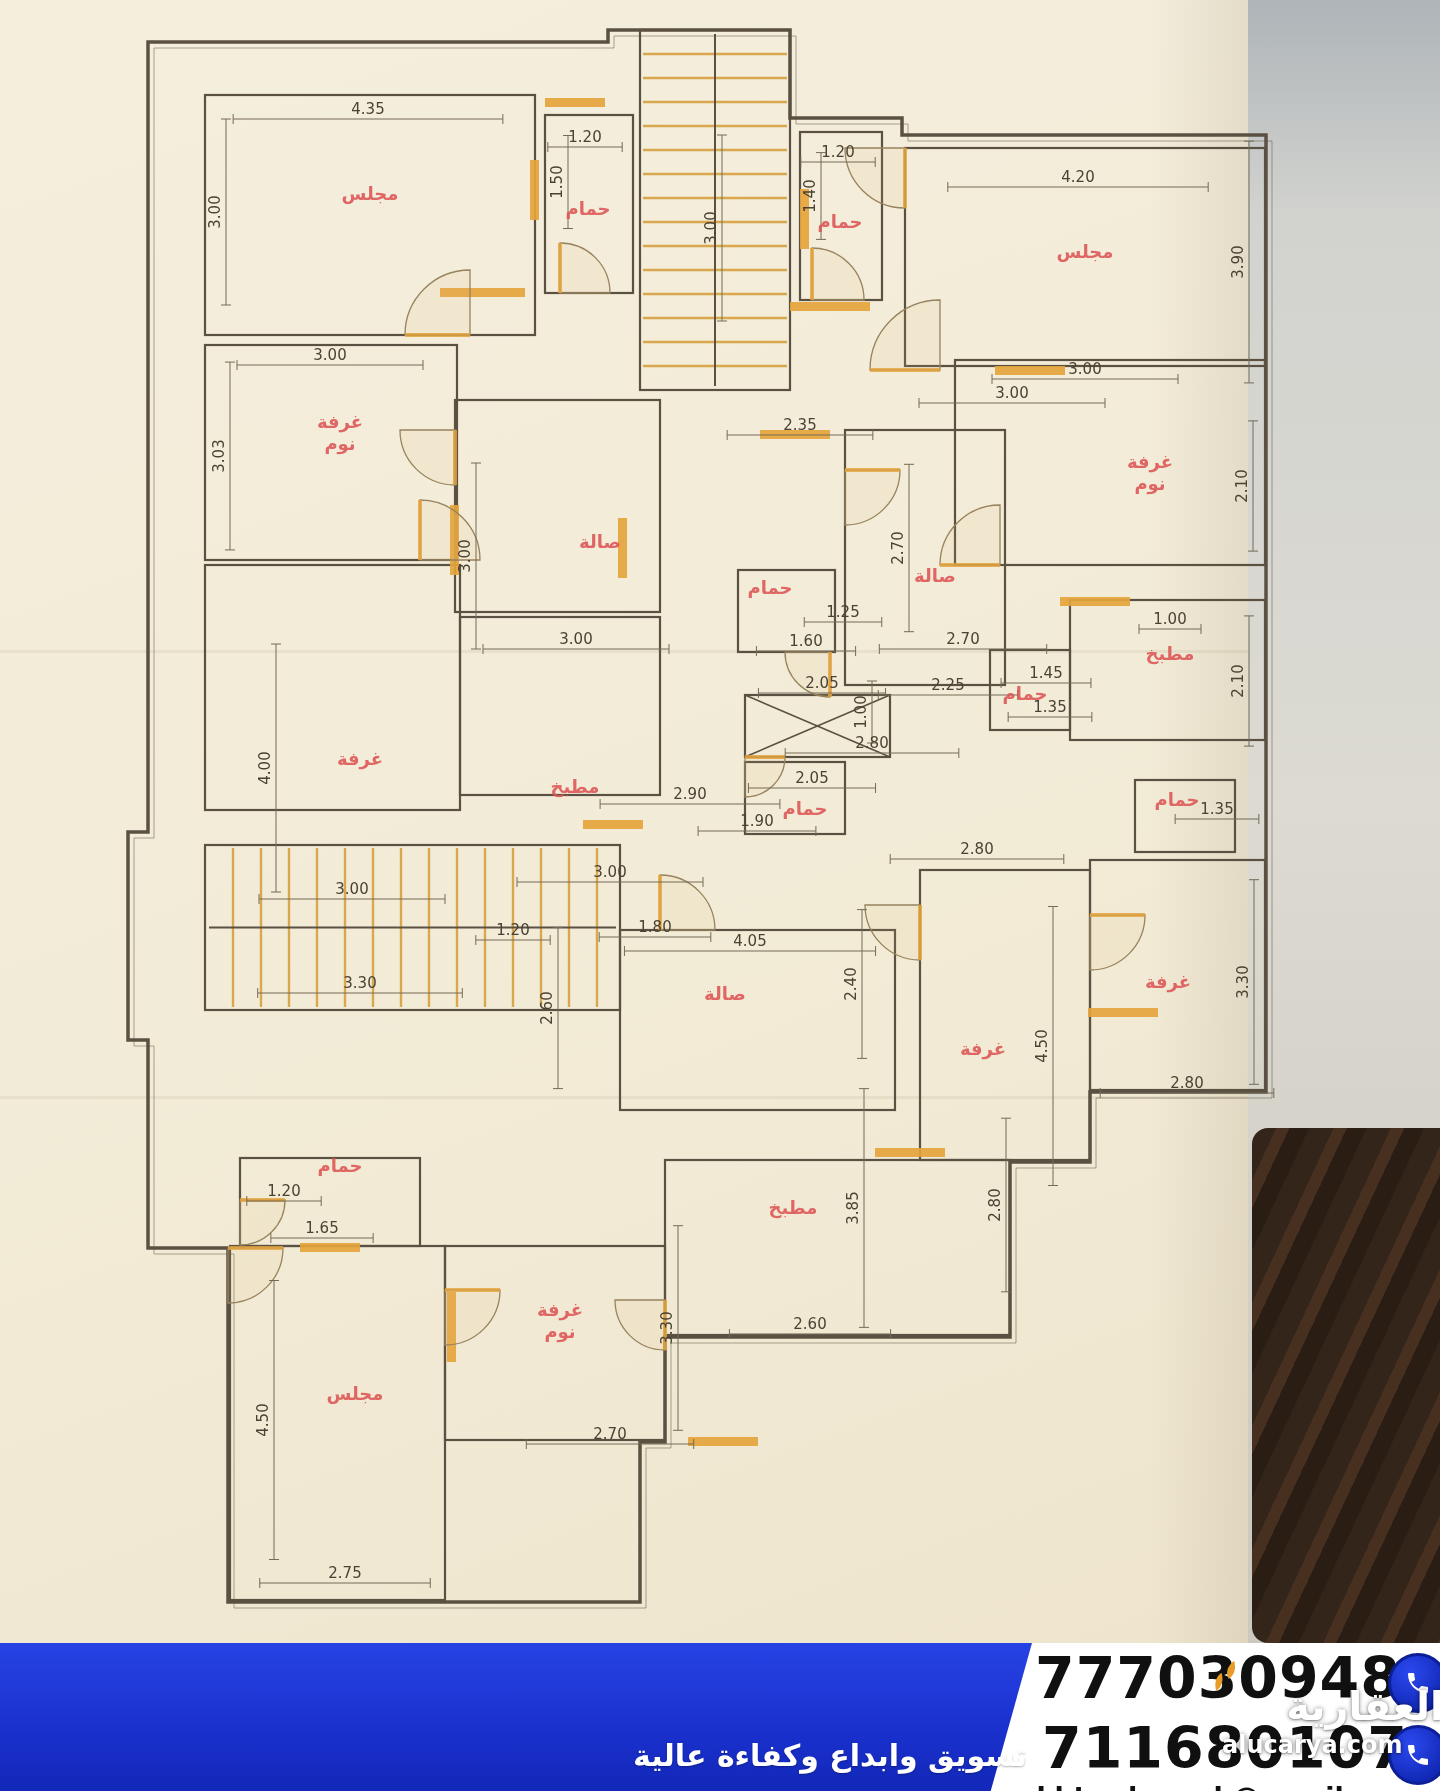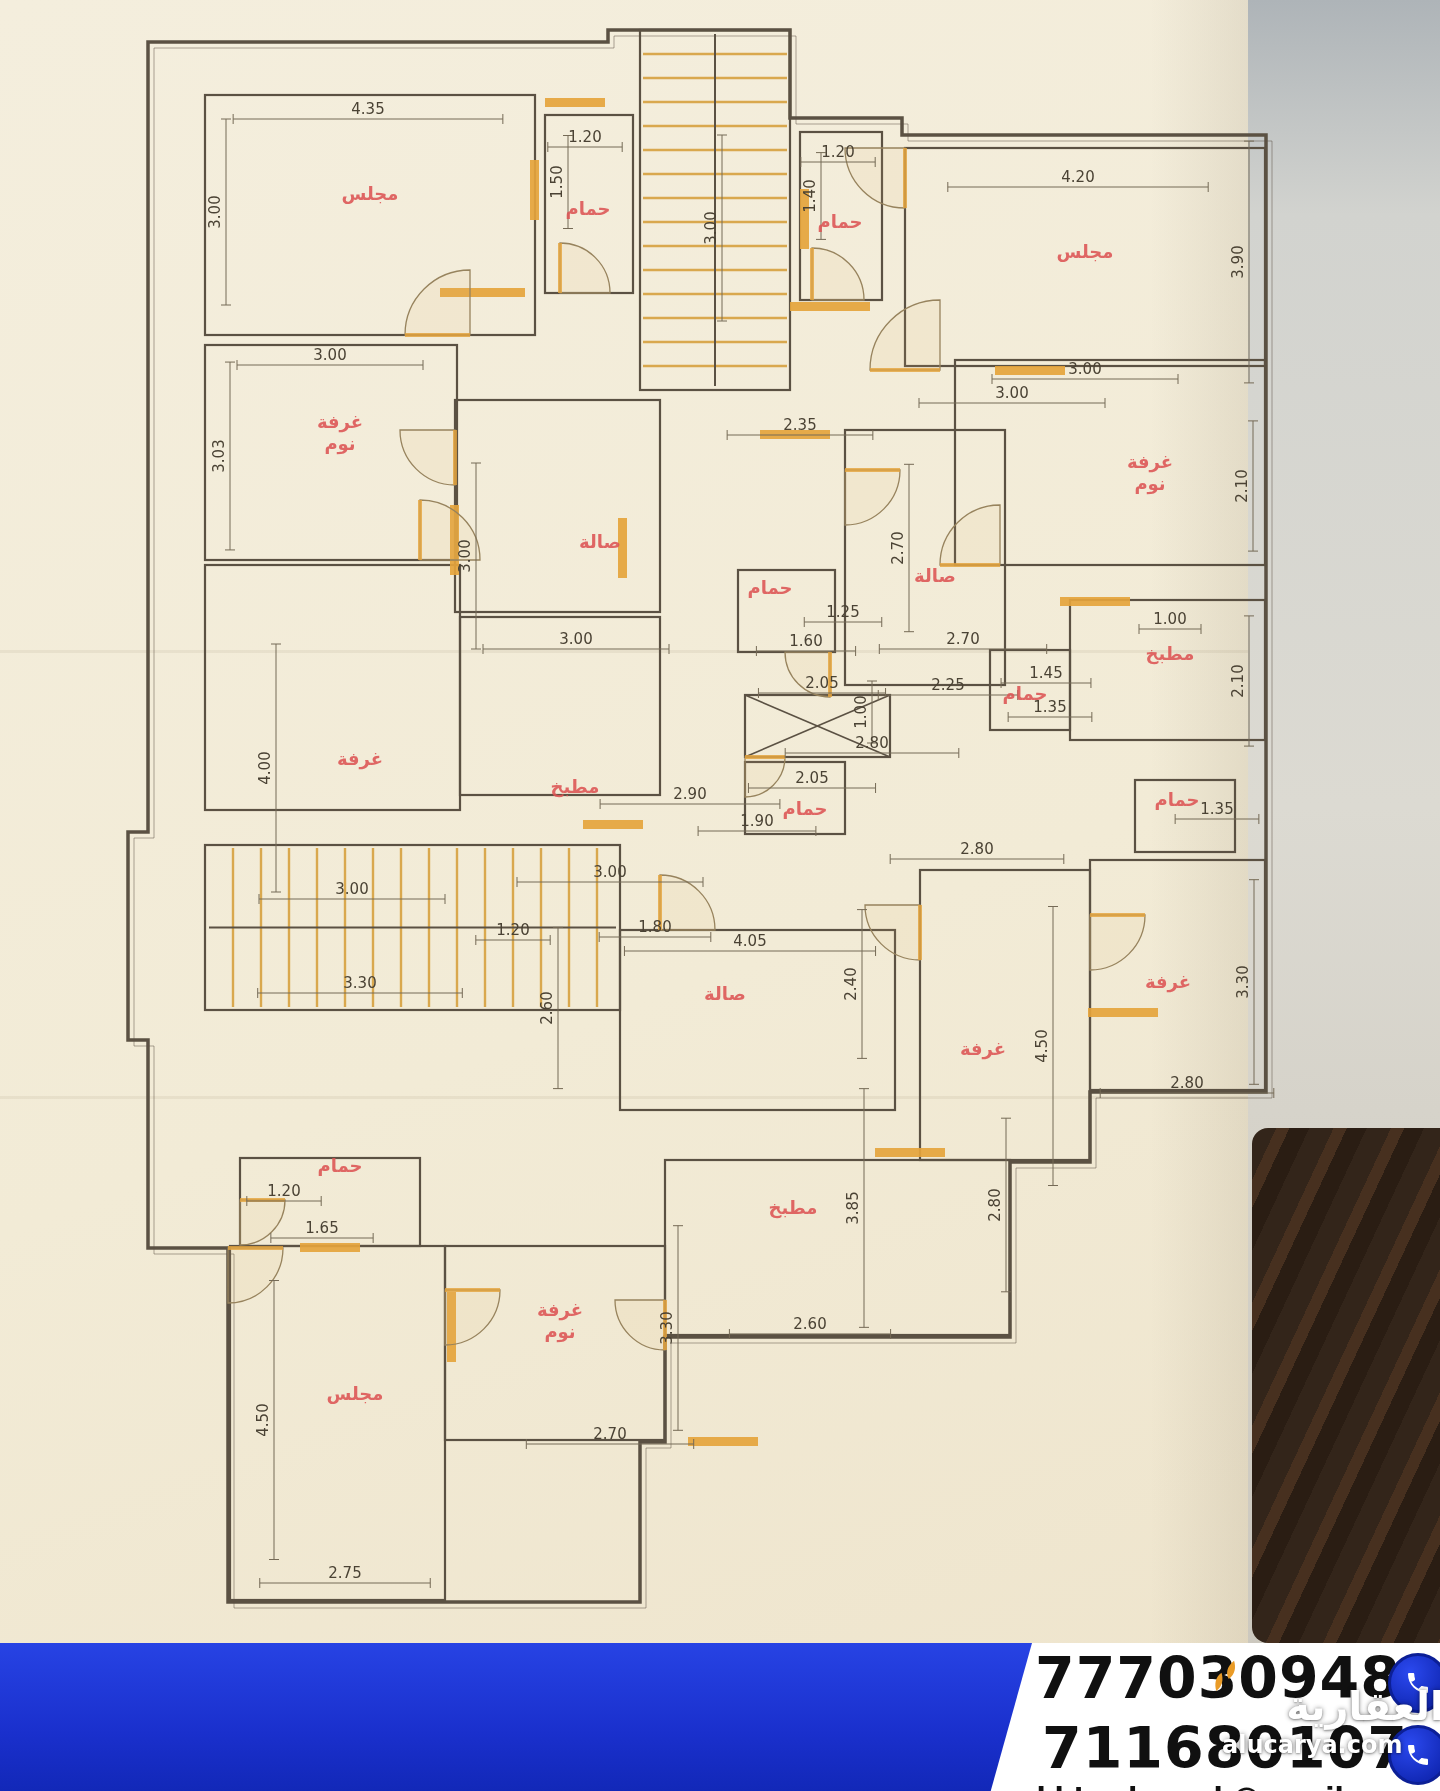--- a/index.html
+++ b/index.html
@@ -401,20 +401,21 @@
       <text x="1168" y="988" fill="#dd5454" font-size="18" font-weight="bold" text-anchor="middle" opacity="0.88" font-family="DejaVu Sans, sans-serif"><tspan x="1168" dy="0">غرفة</tspan></text>
       <text x="983" y="1055" fill="#dd5454" font-size="18" font-weight="bold" text-anchor="middle" opacity="0.88" font-family="DejaVu Sans, sans-serif"><tspan x="983" dy="0">غرفة</tspan></text>
       <text x="793" y="1214" fill="#dd5454" font-size="18" font-weight="bold" text-anchor="middle" opacity="0.88" font-family="DejaVu Sans, sans-serif"><tspan x="793" dy="0">مطبخ</tspan></text>
       <text x="340" y="1172" fill="#dd5454" font-size="18" font-weight="bold" text-anchor="middle" opacity="0.88" font-family="DejaVu Sans, sans-serif"><tspan x="340" dy="0">حمام</tspan></text>
       <text x="560" y="1316" fill="#dd5454" font-size="18" font-weight="bold" text-anchor="middle" opacity="0.88" font-family="DejaVu Sans, sans-serif"><tspan x="560" dy="0">غرفة</tspan><tspan x="560" dy="22">نوم</tspan></text>
       <text x="355" y="1400" fill="#dd5454" font-size="18" font-weight="bold" text-anchor="middle" opacity="0.88" font-family="DejaVu Sans, sans-serif"><tspan x="355" dy="0">مجلس</tspan></text>
     </svg>
 
   <div class="banner">
     <div class="banner-blue"></div>
+    <div class="banner-subtitle">تسويق وابداع وكفاءة عالية</div>
     <div class="phone1">777030948</div>
     <div class="phone2">711680107</div>
     <div class="email">mekhtardrmosh@gmail.com</div>
 
     <div class="icon-circle" style="right:-8px;top:10px">
       <svg viewBox="0 0 24 24">
           <path fill="#fff" d="M6.6 10.8c1.3 2.5 3.3 4.5 5.8 5.8l1.9-1.9c.3-.3.7-.4 1.1-.3 1.1.4 2.3.6 3.6.6.6 0 1 .4 1 1V19c0 .6-.4 1-1 1C10.8 20 4 13.2 4 5c0-.6.4-1 1-1h3c.6 0 1 .4 1 1 0 1.2.2 2.4.6 3.6.1.4 0 .8-.3 1.1l-1.7 1.1z"></path>
         </svg>
     </div>
     <div class="icon-circle" style="right:-8px;top:82px">

